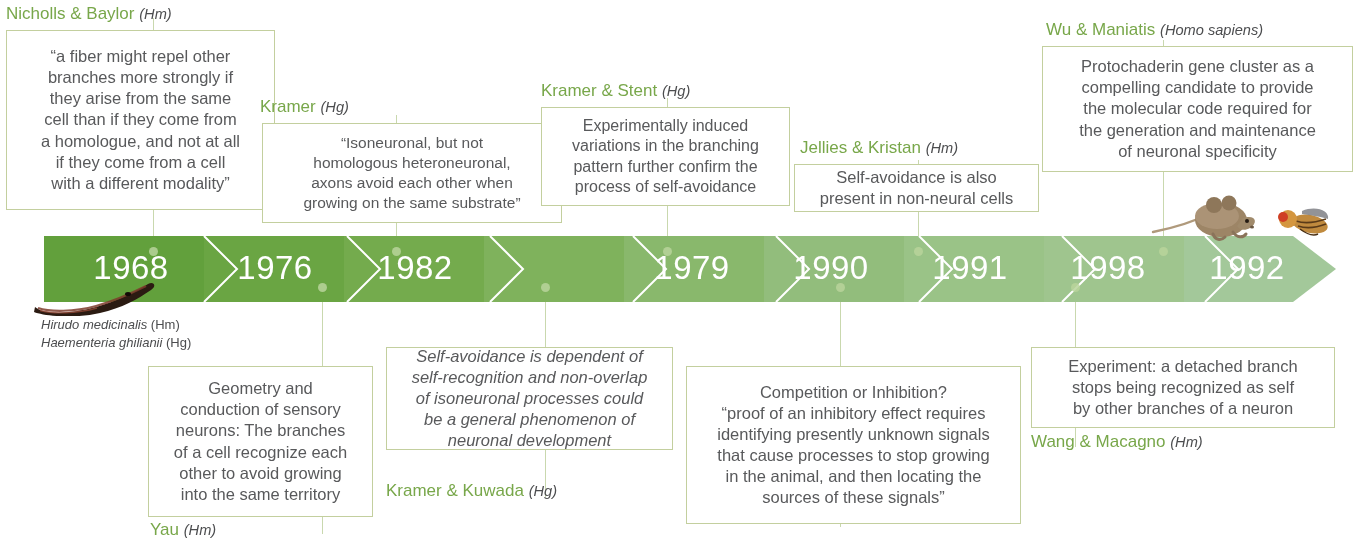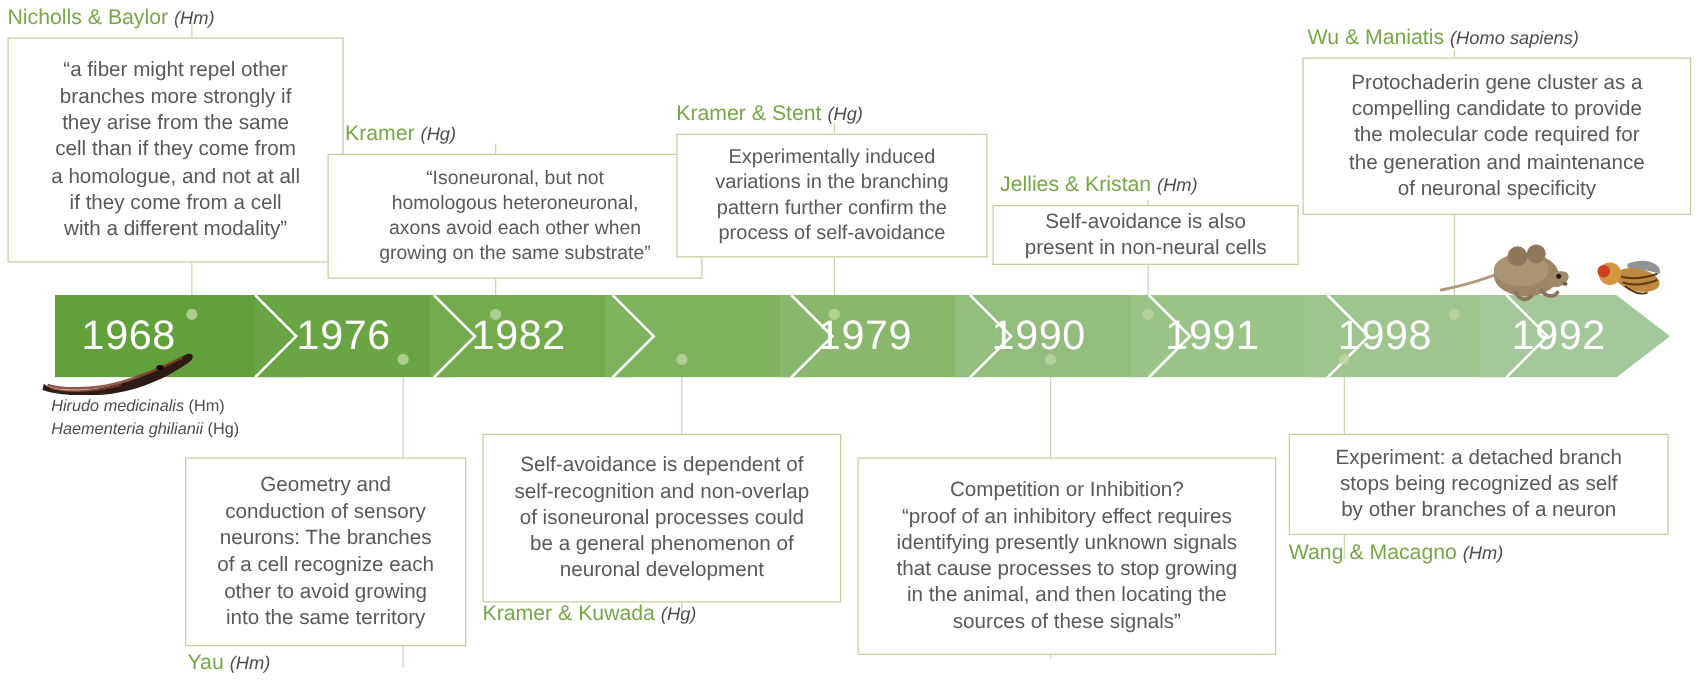--- a/index.html
+++ b/index.html
@@ -167,21 +167,21 @@
           <path d="M589,0 L622,33 L589,66"></path>
           <path d="M732,0 L765,33 L732,66"></path>
           <path d="M875,0 L908,33 L875,66"></path>
           <path d="M1018,0 L1051,33 L1018,66"></path>
           <path d="M1161,0 L1194,33 L1161,66"></path>
         </g>
       </g>
     </svg>
   </div>
 
-  <div class="yr" style="left:28px;   width:150px;">1968</div>
+  <div class="yr" style="left:56px;   width:150px;">1968</div>
   <div class="yr" style="left:200px;  width:150px;">1976</div>
   <div class="yr" style="left:340px;  width:150px;">1982</div>
   <div class="yr" style="left:617px;  width:150px;">1979</div>
   <div class="yr" style="left:756px;  width:150px;">1990</div>
   <div class="yr" style="left:895px;  width:150px;">1991</div>
   <div class="yr" style="left:1033px; width:150px;">1998</div>
   <div class="yr" style="left:1172px; width:150px;">1992</div>
 
   <svg class="fauna" style="left:30px; top:281px;" width="130" height="35" viewBox="0 0 130 35">
     <path d="M5,26 C14,34 40,33 66,26 C90,19 107,10 118,3 C124,0 127,5 121,9 C108,18 92,27 70,32 C44,38 14,35 4,31 Z" fill="#2b1b12"></path>
@@ -220,21 +220,21 @@
   <div class="callout" style="left:6px; top:30px; width:269px; height:180px; font-size:16.5px;">
     <span class="txt">“a fiber might repel other
 branches more strongly if
 they arise from the same
 cell than if they come from
 a homologue, and not at all
 if they come from a cell
 with a different modality”</span>
   </div>
 
-  <div class="author" style="left:276px; top:98px; font-size:17px;">
+  <div class="author" style="left:260px; top:98px; font-size:17px;">
     <span class="nm">Kramer</span>
     <span class="sp">(Hg)</span>
   </div>
   <div class="callout" style="left:262px; top:123px; width:300px; height:100px; font-size:15.5px;">
     <span class="txt">“Isoneuronal, but not
 homologous heteroneuronal,
 axons avoid each other when
 growing on the same substrate”</span>
   </div>
 
@@ -287,21 +287,21 @@
 neurons: The branches
 of a cell recognize each
 other to avoid growing
 into the same territory</span>
   </div>
   <div class="author" style="left:150px; top:521px; font-size:17px;">
     <span class="nm">Yau</span>
     <span class="sp">(Hm)</span>
   </div>
 
-  <div class="callout" style="left:386px; top:347px; width:287px; height:135px; font-size:16.5px;">
+  <div class="callout" style="left:386px; top:347px; width:287px; height:103px; font-size:16.5px;font-style:italic;">
     <span class="txt">Self-avoidance is dependent of
 self-recognition and non-overlap
 of isoneuronal processes could
 be a general phenomenon of
 neuronal development</span>
   </div>
   <div class="author" style="left:386px; top:482px; font-size:17px;">
     <span class="nm">Kramer &amp; Kuwada</span>
     <span class="sp">(Hg)</span>
   </div>

